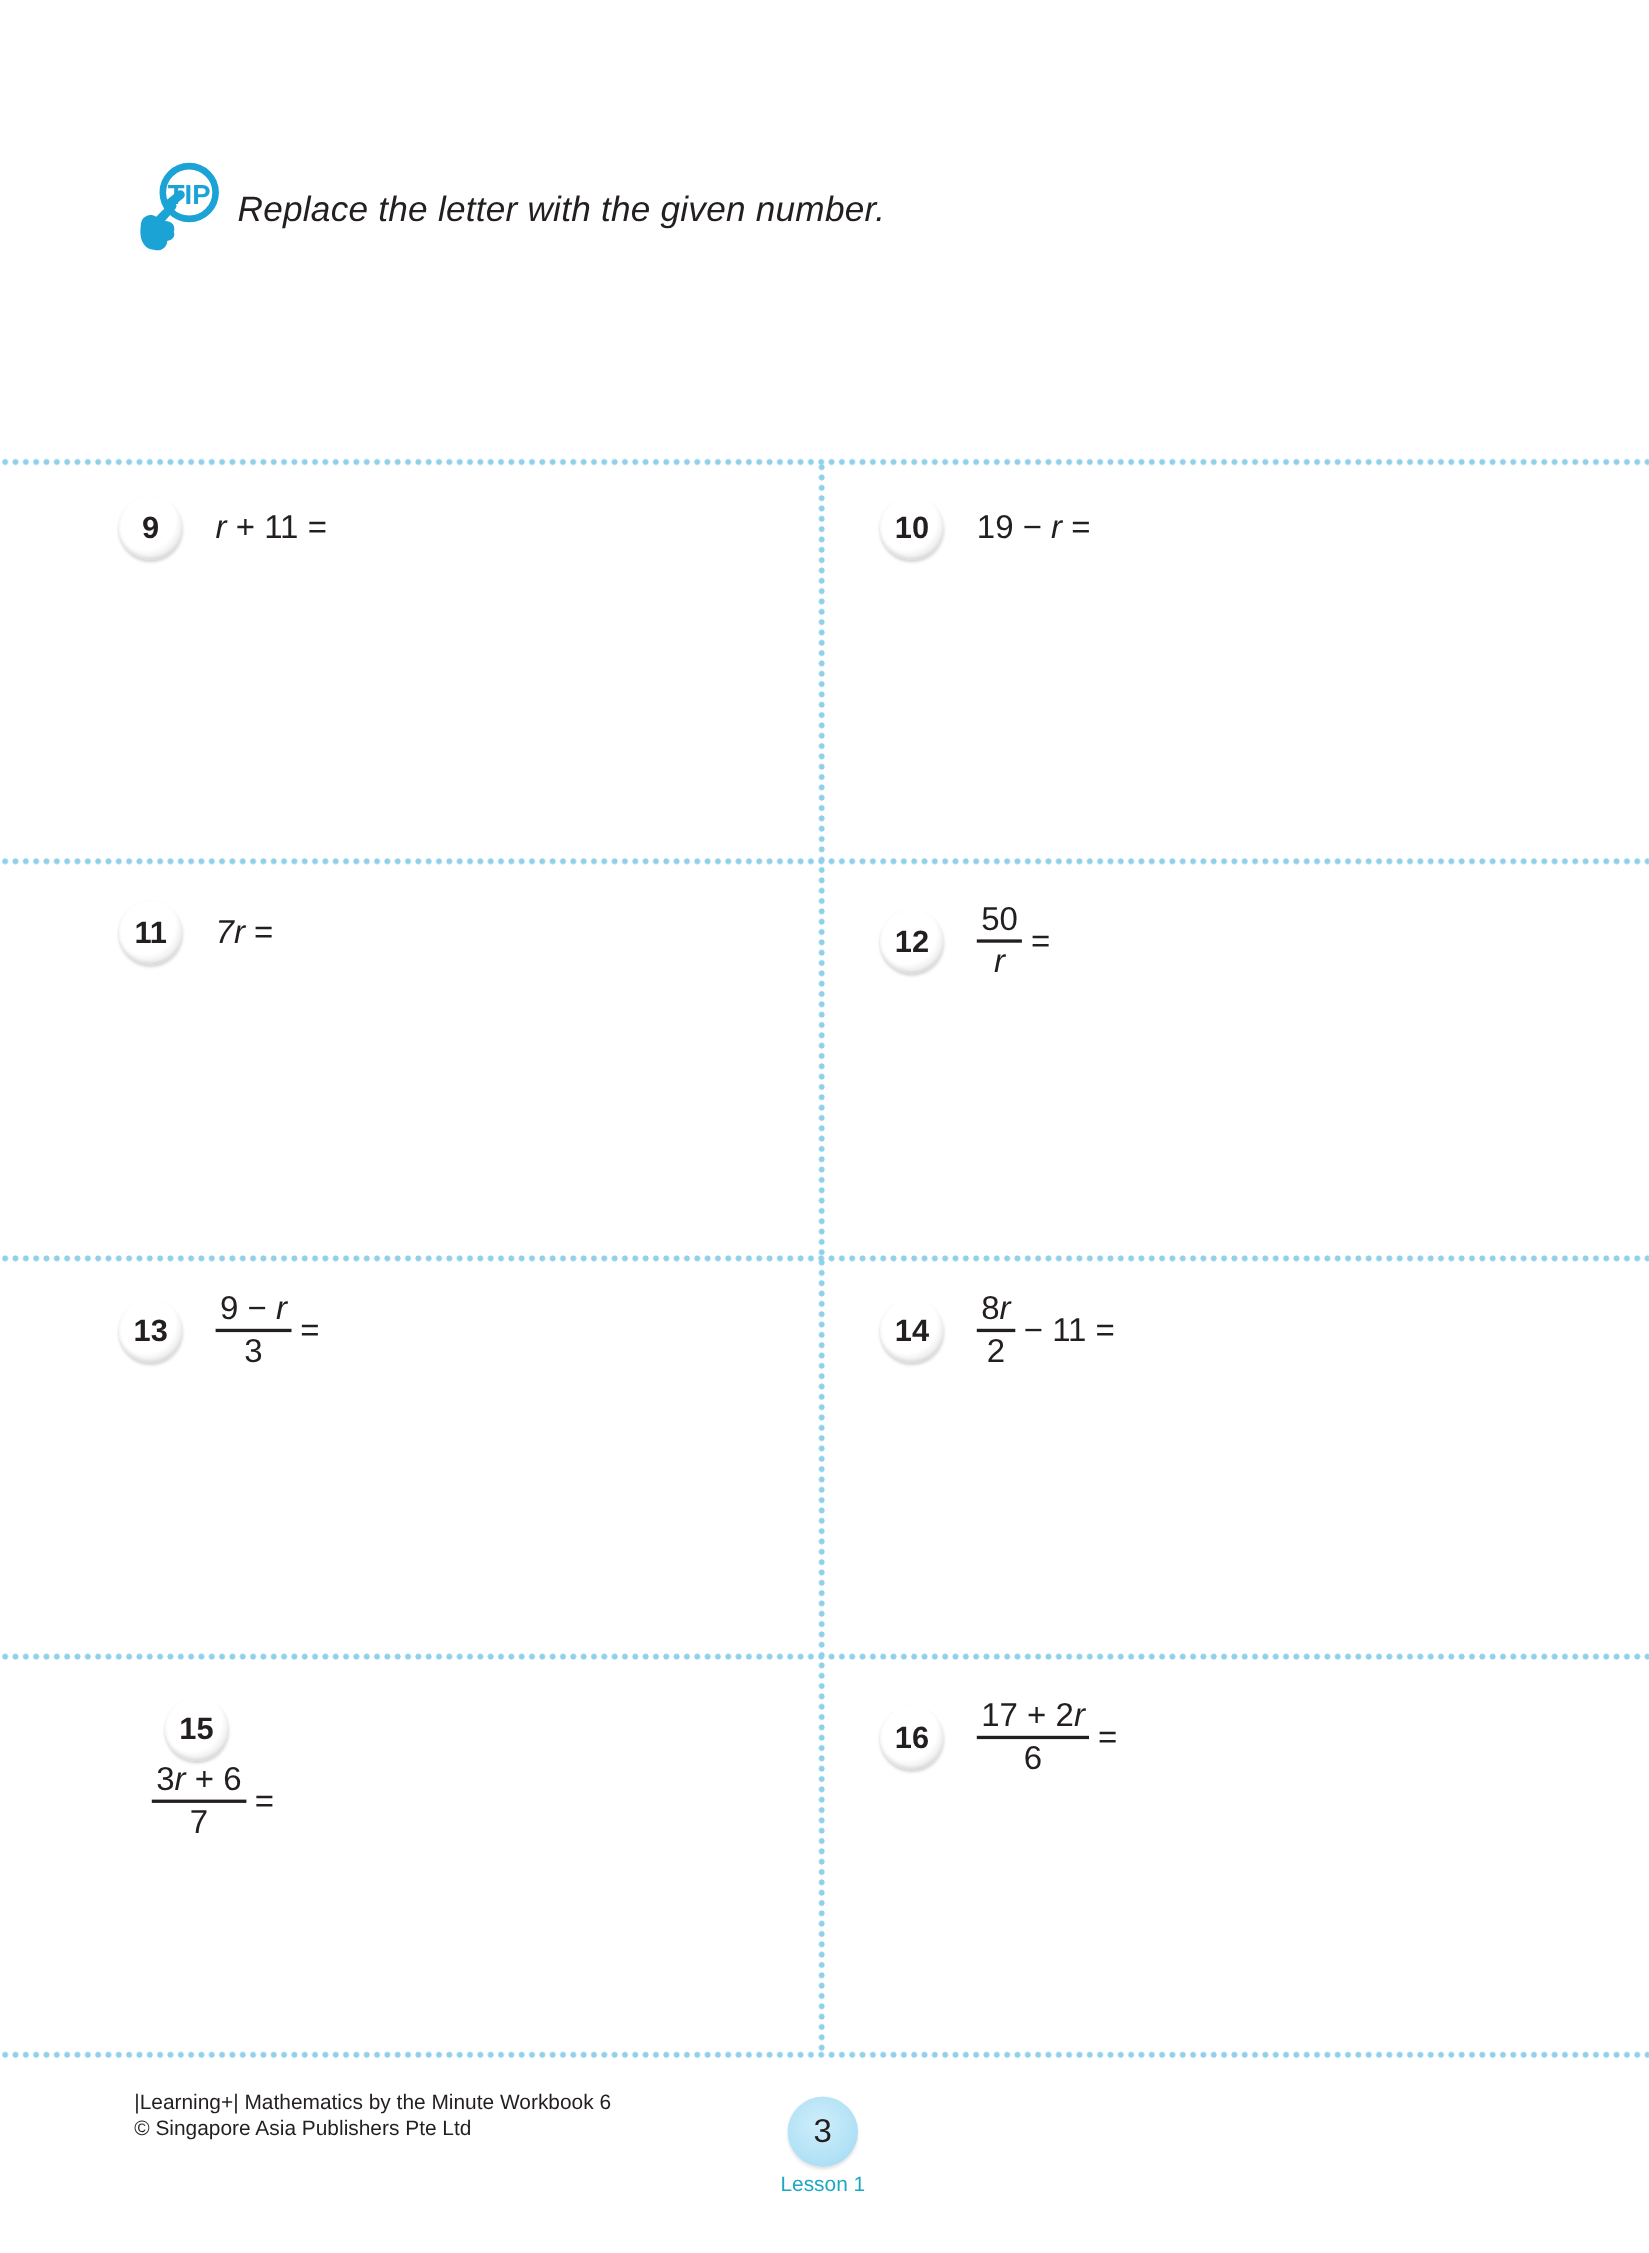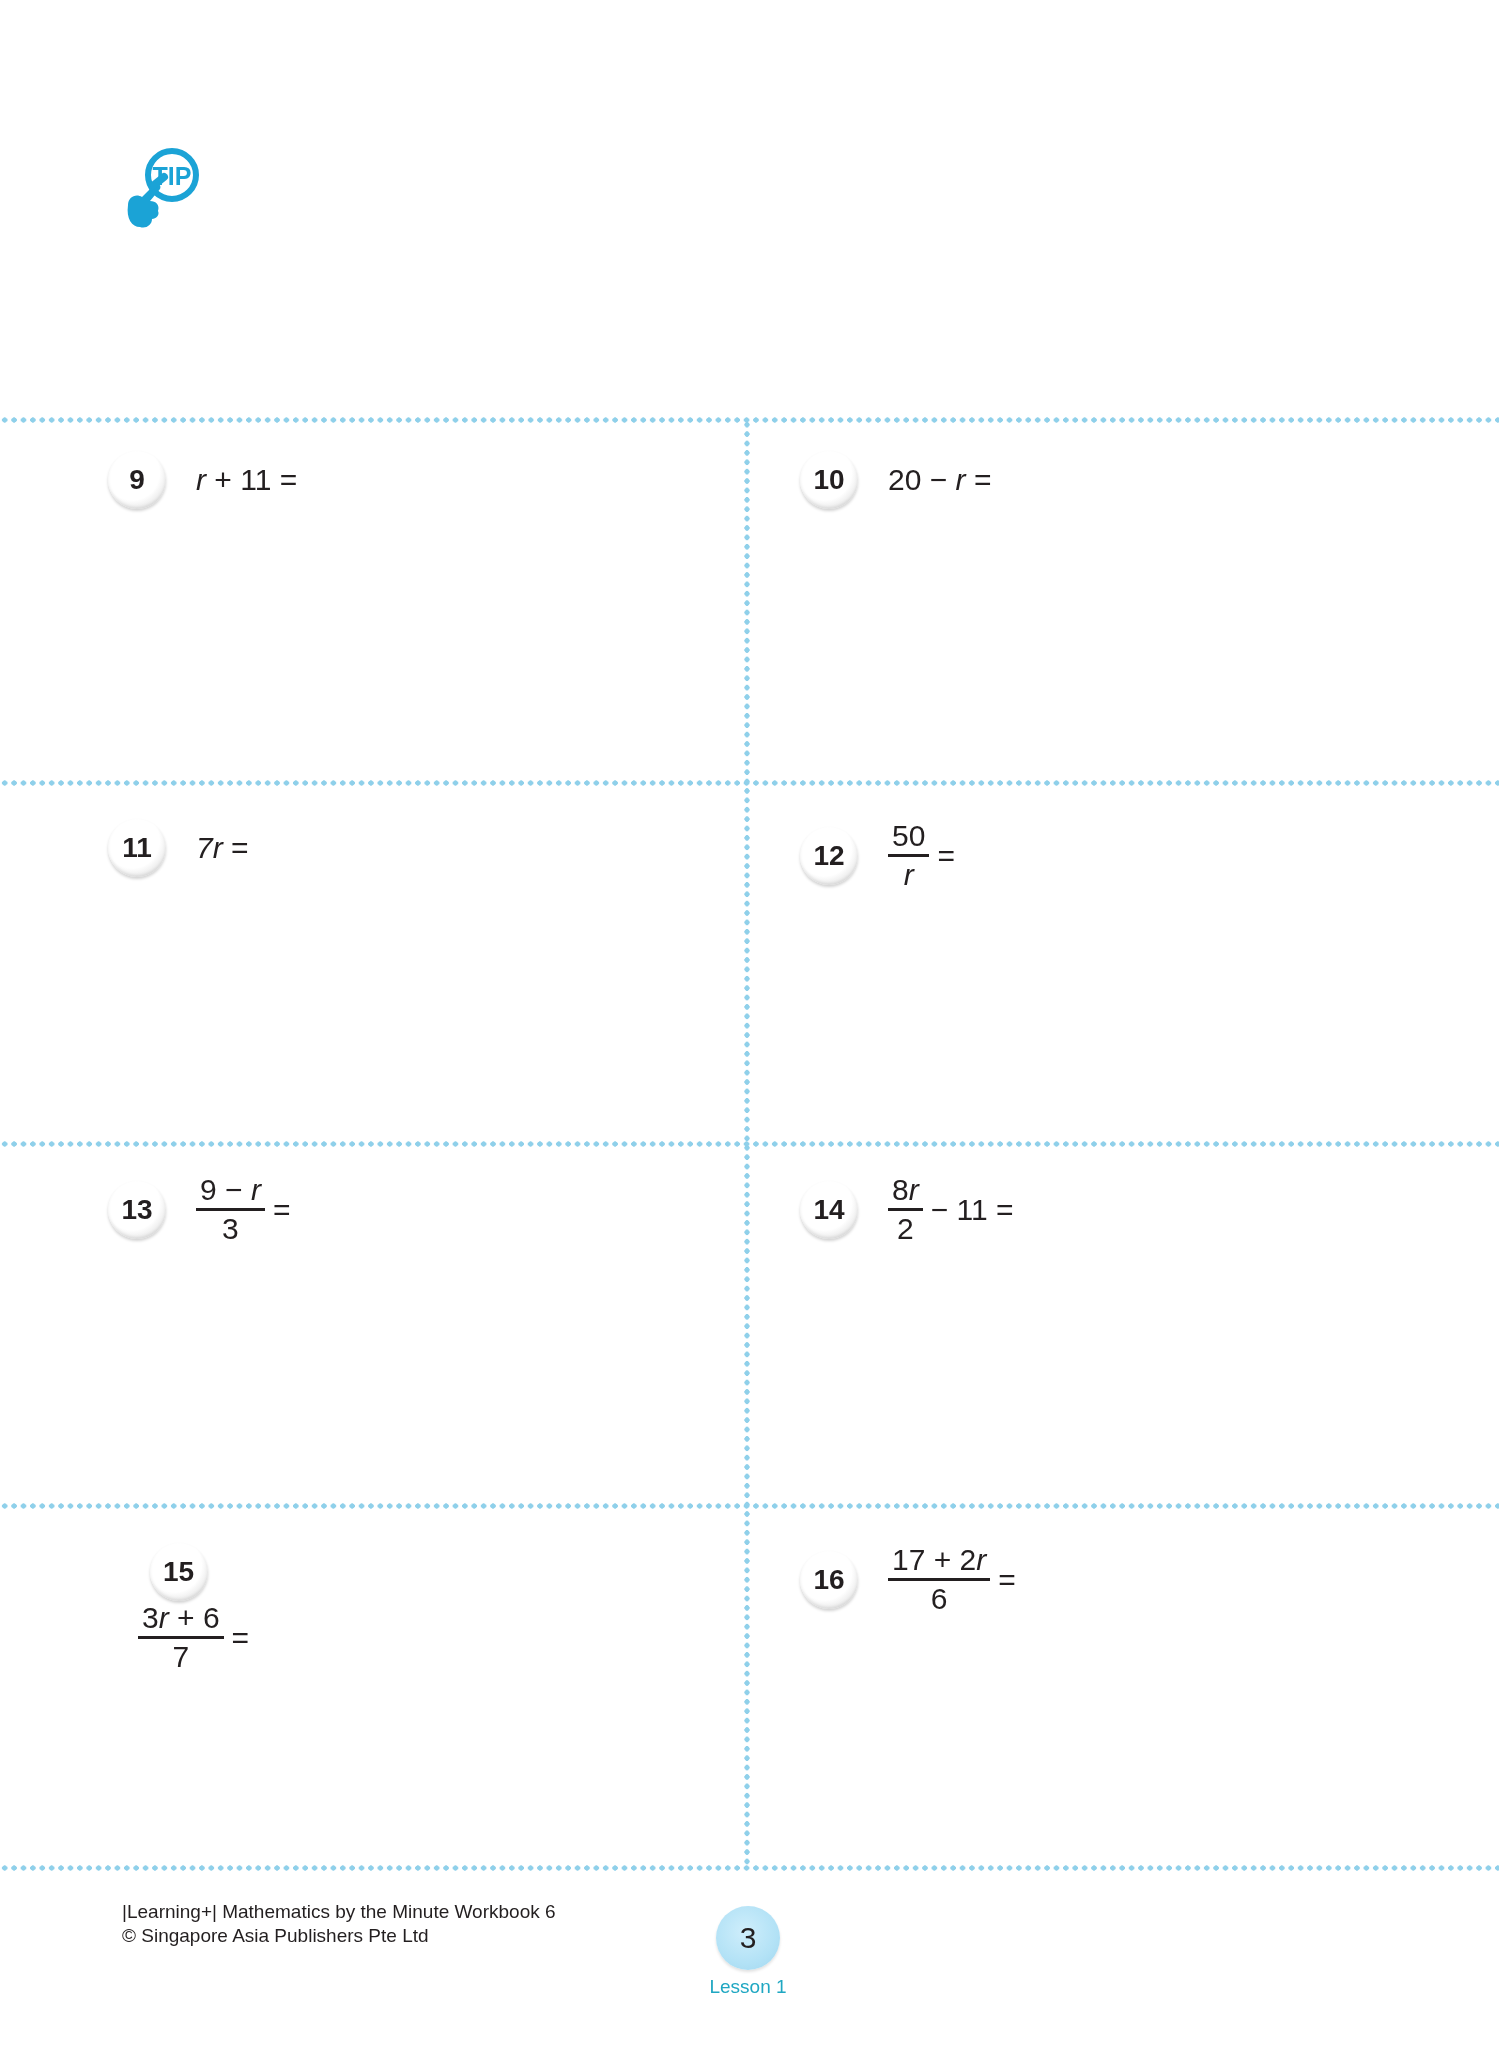--- a/index.html
+++ b/index.html
@@ -148,20 +148,21 @@
 
 <div class="tip-row">
   <div class="tip-icon">
     <svg width="84" height="90" viewBox="0 0 84 90">
       <circle cx="52" cy="30" r="24" fill="none" stroke="#1ba3d6" stroke-width="6"></circle>
       <text x="52" y="40" text-anchor="middle" font-family="Liberation Sans, sans-serif" font-weight="bold" font-size="25" fill="#1ba3d6">TIP</text>
       <path d="M8 60 C8 52 16 48 22 52 L34 40 C37 37 42 40 40 44 L30 56 C36 56 40 60 38 66 C40 70 36 74 32 74 C32 80 26 84 20 82 C12 82 6 74 8 60 Z" fill="#1ba3d6"></path>
       <path d="M34 40 L44 32" stroke="#1ba3d6" stroke-width="8" stroke-linecap="round"></path>
     </svg>
   </div>
+  <span class="tip-text">Replace the letter with the given number.</span>
 </div>
 
 <div class="instructions">
 </div>
 
 <div class="hline" style="top:417px;"></div>
 <div class="hline" style="top:780px;"></div>
 <div class="hline" style="top:1141px;"></div>
 <div class="hline" style="top:1503px;"></div>
 <div class="hline" style="top:1865px;"></div>
@@ -172,21 +173,21 @@
   <div class="expr">
     <span></span>
       <i>r</i>
       <span style="white-space:pre"> + 11 =</span>
   </div>
 </div>
 
 <div class="question" style="left:800px; top:451px;">
   <div class="qnum">10</div>
   <div class="expr">
-    <span style="white-space:pre">20 − </span>
+    <span style="white-space:pre">19 − </span>
       <i>r</i>
       <span style="white-space:pre"> =</span>
   </div>
 </div>
 
 <div class="question" style="left:108px; top:819px;">
   <div class="qnum">11</div>
   <div class="expr">
     <i>7</i>
       <i>r</i>

